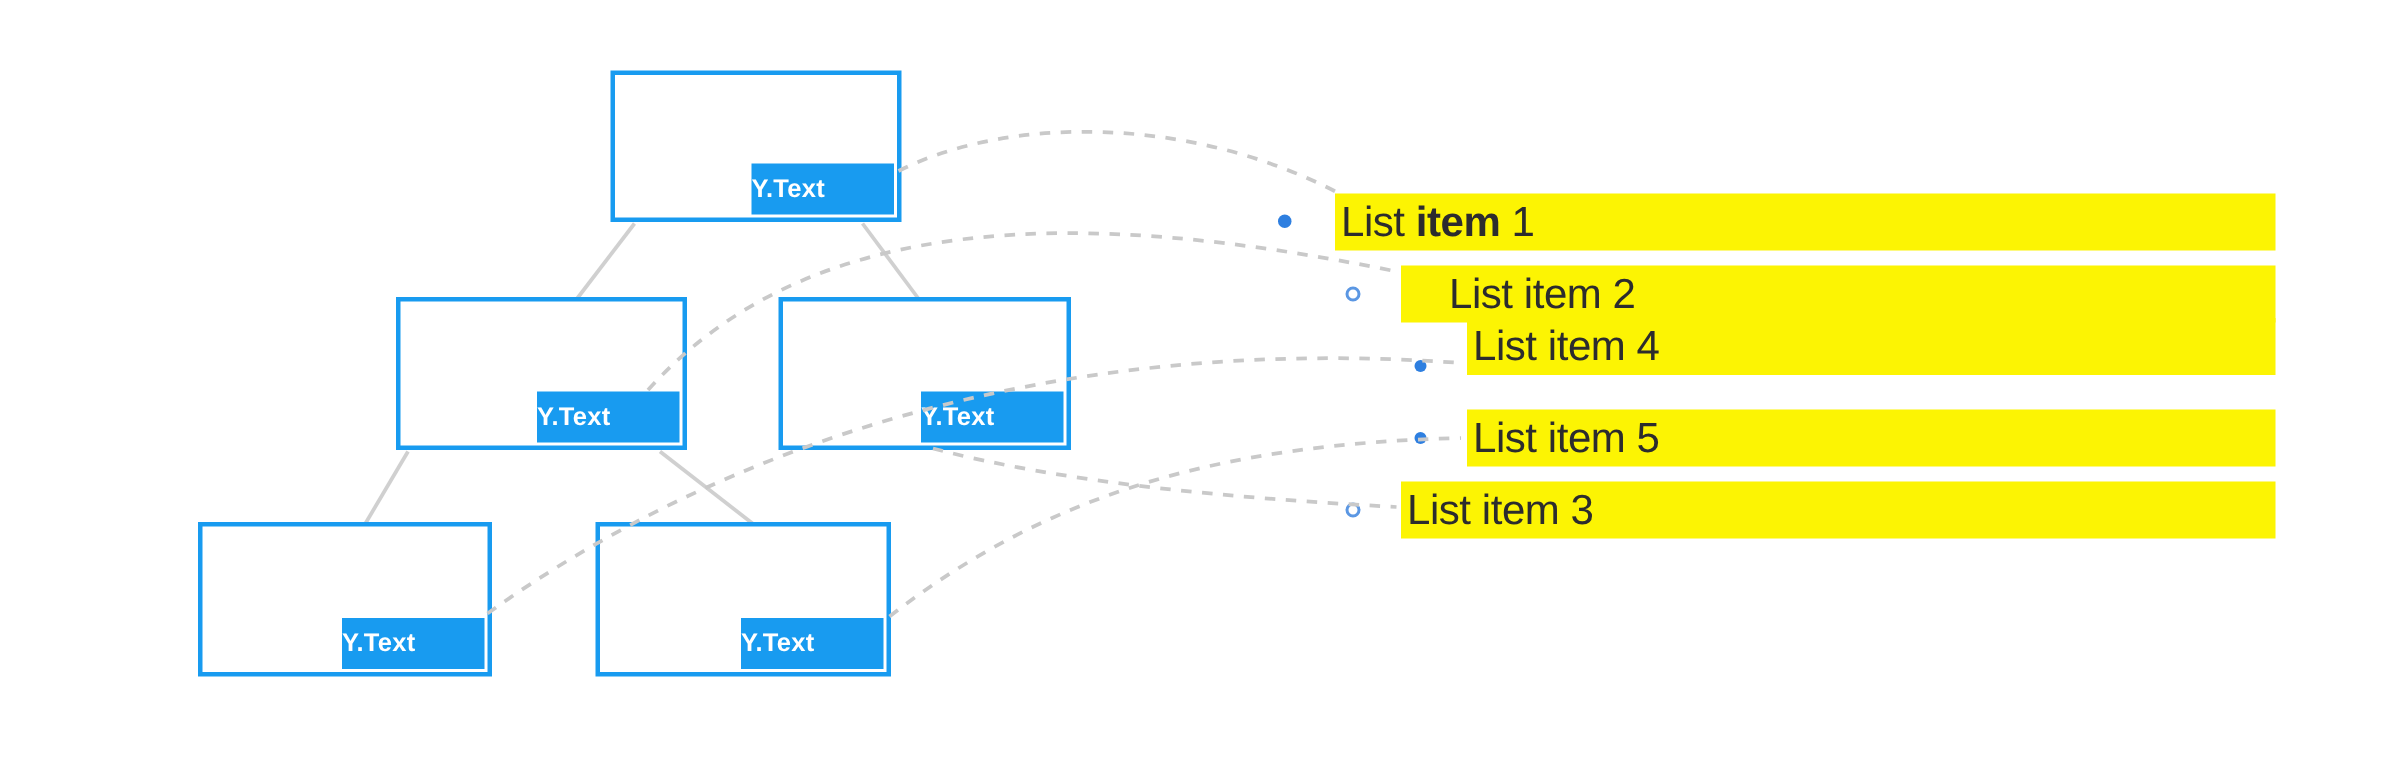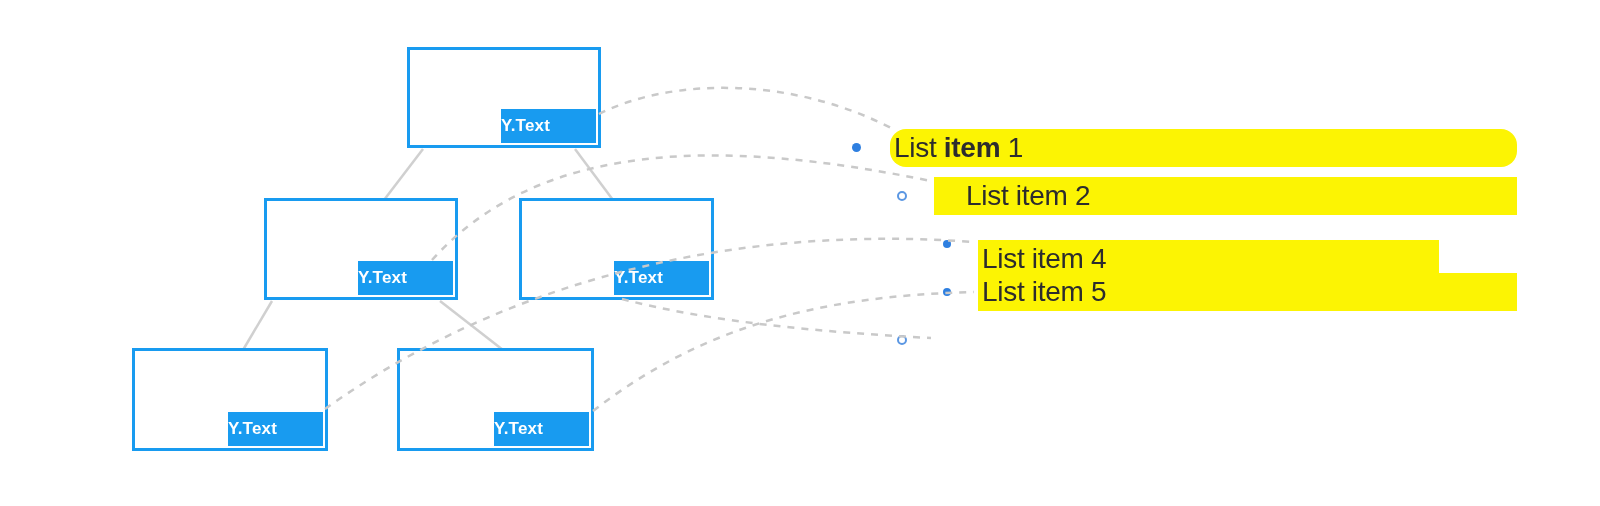--- a/index.html
+++ b/index.html
@@ -50,23 +50,23 @@
     height: 38px;
     line-height: 38px;
     padding-left: 4px;
     font-size: 28px;
     color: #2c2c2e;
     letter-spacing: -0.3px;
     z-index: 2;
     white-space: pre;
   }
   .list-row b { font-weight: 700; }
-  #row-1 { left: 890px; top: 129px; width: 627px; border-radius: 16px; }
+  #row-1 { left: 890px; top: 129px; width: 627px; }
   #row-2 { left: 934px; top: 177px; width: 583px; padding-left: 32px; }
-  #row-3 { left: 978px; top: 240px; width: 461px; }
+  #row-3 { left: 978px; top: 212px; width: 539px; }
   #row-4 { left: 978px; top: 273px; width: 539px; }
   #row-5 { left: 934px; top: 321px; width: 583px; }
   .bullet {
     position: absolute;
     border-radius: 50%;
     z-index: 2;
   }
   .bullet-disc  { width: 9px; height: 9px; background: #2e7fe0; }
   .bullet-dot   { width: 8px; height: 8px; background: #2e7fe0; }
   .bullet-ring  { width: 6px; height: 6px; background: #ffffff; border: 2px solid #5b97e3; }
@@ -117,14 +117,15 @@
   <span class="bullet bullet-disc" id="bullet-1"></span>
   <span class="bullet bullet-ring" id="bullet-2"></span>
   <span class="bullet bullet-dot" id="bullet-3"></span>
   <span class="bullet bullet-dot" id="bullet-4"></span>
   <span class="bullet bullet-ring" id="bullet-5"></span>
 
   <div class="list-row" id="row-1"><span>List </span><b>item</b><span> 1</span></div>
   <div class="list-row" id="row-2"><span>List item 2</span><b></b><span></span></div>
   <div class="list-row" id="row-3"><span>List item 4</span><b></b><span></span></div>
   <div class="list-row" id="row-4"><span>List item 5</span><b></b><span></span></div>
+  <div class="list-row" id="row-5"><span>List item 3</span><b></b><span></span></div>
 
 </div>
 
 </body></html>

